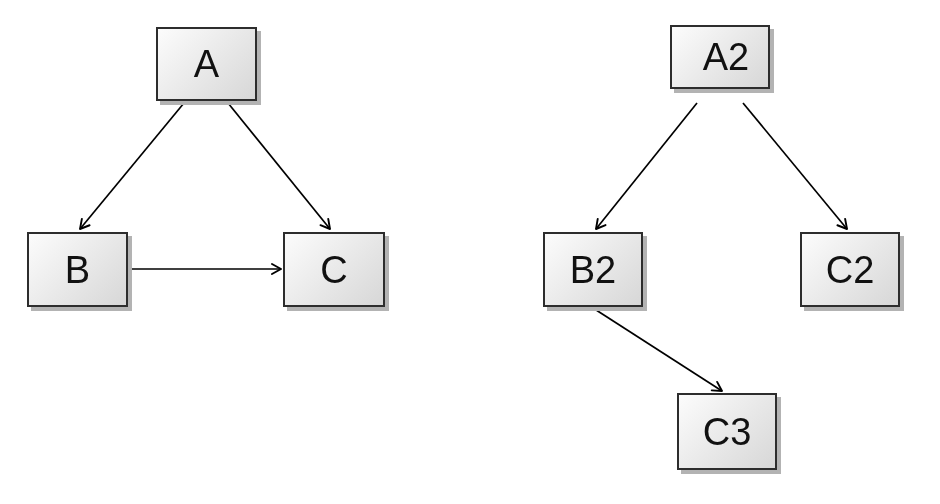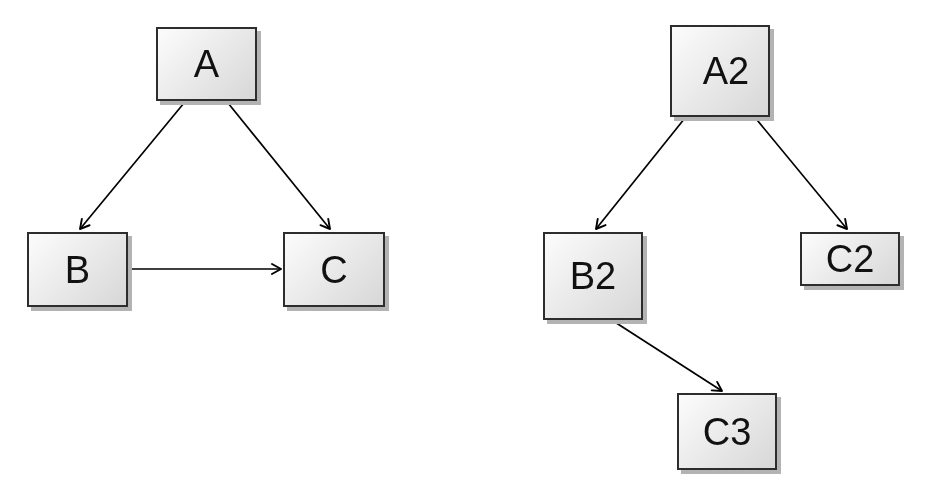--- a/index.html
+++ b/index.html
@@ -62,26 +62,26 @@
   <div id="nodes-layer">
       <div class="node" style="left: 156px; top: 27px; width: 101px; height: 74px;">
         <span class="node-label" style="color: rgb(17, 17, 17);">A</span>
       </div>
       <div class="node" style="left: 27px; top: 232px; width: 101px; height: 75px;">
         <span class="node-label" style="color: rgb(17, 17, 17);">B</span>
       </div>
       <div class="node" style="left: 283px; top: 232px; width: 102px; height: 75px;">
         <span class="node-label" style="color: rgb(17, 17, 17);">C</span>
       </div>
-      <div class="node" style="left: 670px; top: 25px; width: 100px; height: 92px; padding-left: 12px;">
+      <div class="node" style="left: 670px; top: 25px; width: 100px; height: 64px; padding-left: 12px;">
         <span class="node-label" style="color: rgb(17, 17, 17);">A2</span>
       </div>
-      <div class="node" style="left: 543px; top: 232px; width: 100px; height: 88px;">
+      <div class="node" style="left: 543px; top: 232px; width: 100px; height: 75px;">
         <span class="node-label" style="color: rgb(17, 17, 17);">B2</span>
       </div>
-      <div class="node" style="left: 800px; top: 232px; width: 100px; height: 54px;">
+      <div class="node" style="left: 800px; top: 232px; width: 100px; height: 75px;">
         <span class="node-label" style="color: rgb(17, 17, 17);">C2</span>
       </div>
       <div class="node" style="left: 677px; top: 393px; width: 100px; height: 77px;">
         <span class="node-label" style="color: rgb(17, 17, 17);">C3</span>
       </div>
     </div>
 </div>
 
 </body></html>

